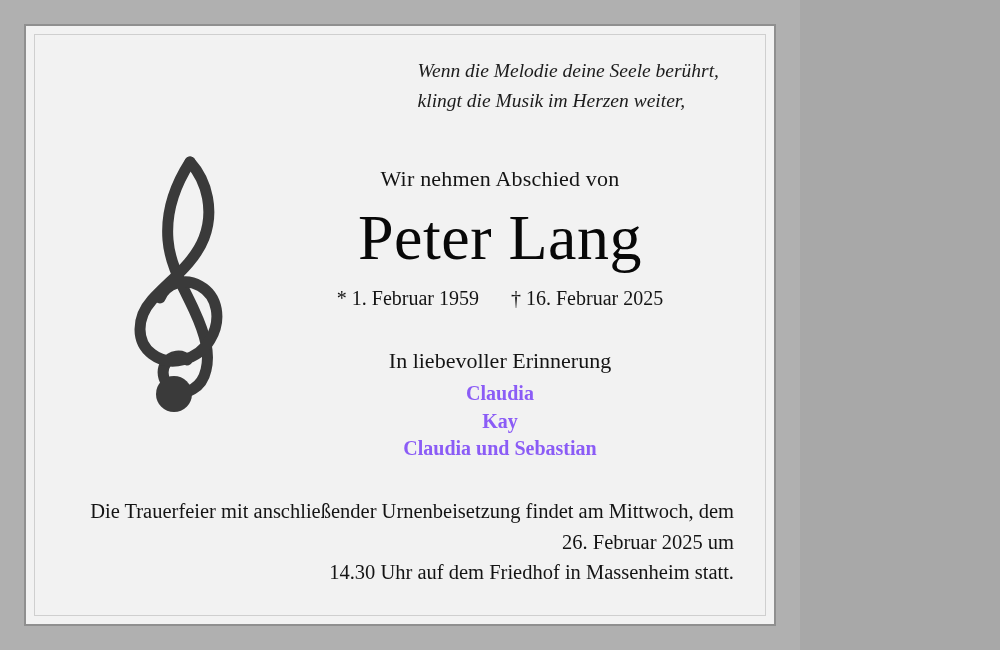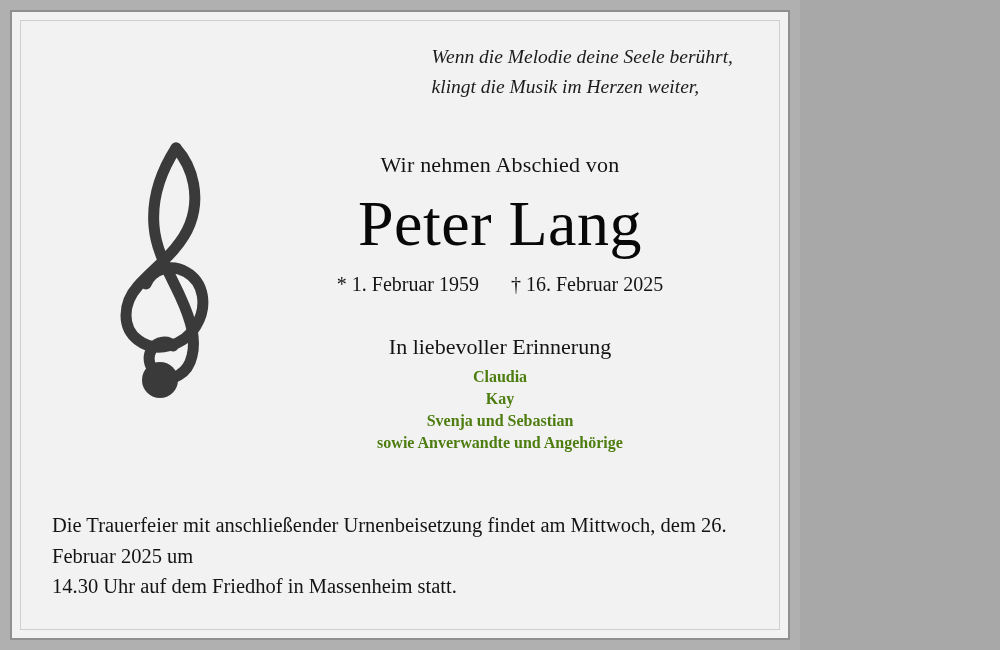--- a/index.html
+++ b/index.html
@@ -13,21 +13,21 @@
     font-family: "Liberation Serif", serif;
     overflow: hidden;
   }
   .obituary-outer {
     position: absolute;
     left: 0; top: 0;
     width: 800px;
     height: 650px;
     background: #b0b0b0;
     box-sizing: border-box;
-    padding: 10px;
+    padding: 24px;
     text-decoration: underline;
   }
   .obituary-card {
     position: relative;
     width: 100%;
     height: 100%;
     background: #f2f2f2;
     border: 2px solid #8f8f8f;
     box-sizing: border-box;
     overflow: hidden;
@@ -106,32 +106,32 @@
   .memory-intro {
     margin-top: 38px;
     font-size: 22px;
     color: #141414;
   }
   .survivors {
     margin-top: 6px;
   }
   .survivors div {
     font-weight: bold;
-    font-size: 16px;
+    font-size: 20px;
     line-height: 1.38;
-    color: #4d7c0f;
+    color: #8b5cf6;
   }
 
   
   .service-info {
     position: absolute;
     left: 40px;
     right: 40px;
     bottom: 36px;
-    text-align: left;
+    text-align: right;
     font-size: 20.5px;
     line-height: 1.5;
     color: #141414;
   }
 </style>
 </head>
 <body>
 
 <div class="obituary-outer">
   <div class="obituary-card">
@@ -170,22 +170,21 @@
       <div class="deceased-name">Peter Lang</div>
       <div class="dates-line">
         <span>* 1. Februar 1959</span>
         <span class="sep"></span>
         <span>† 16. Februar 2025</span>
       </div>
       <div class="memory-intro">In liebevoller Erinnerung</div>
       <div class="survivors">
         <div>Claudia</div>
         <div>Kay</div>
-        <div>Svenja und Sebastian</div>
-        <div>sowie Anverwandte und Angehörige</div>
+        <div>Claudia und Sebastian</div>
       </div>
     </div>
 
     <div class="service-info">
       <div>Die Trauerfeier mit anschließender Urnenbeisetzung findet am Mittwoch, dem 26. Februar 2025 um</div>
       <div>14.30 Uhr auf dem Friedhof in Massenheim statt.</div>
     </div>
   </div>
 </div>
 

